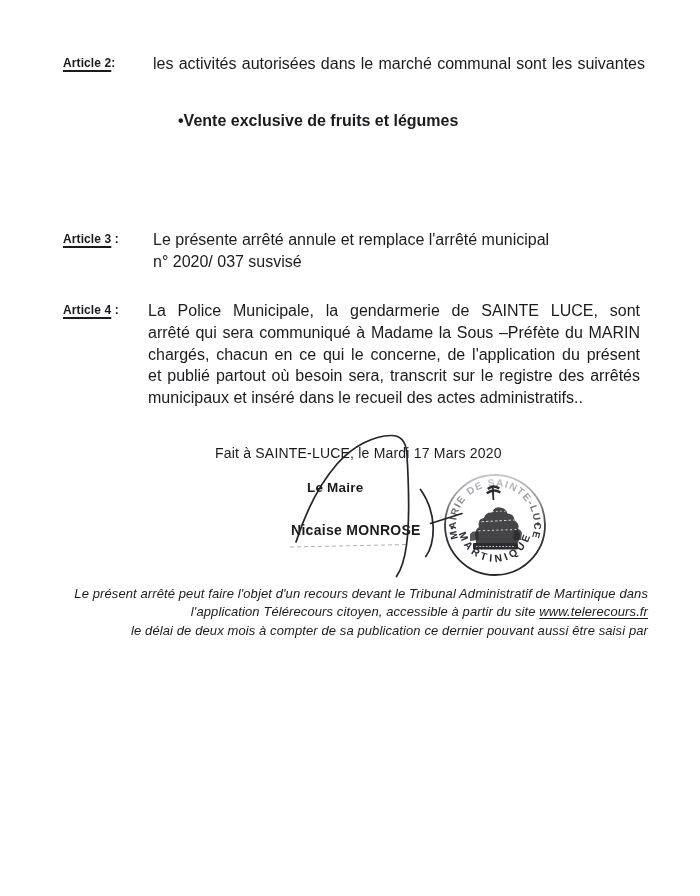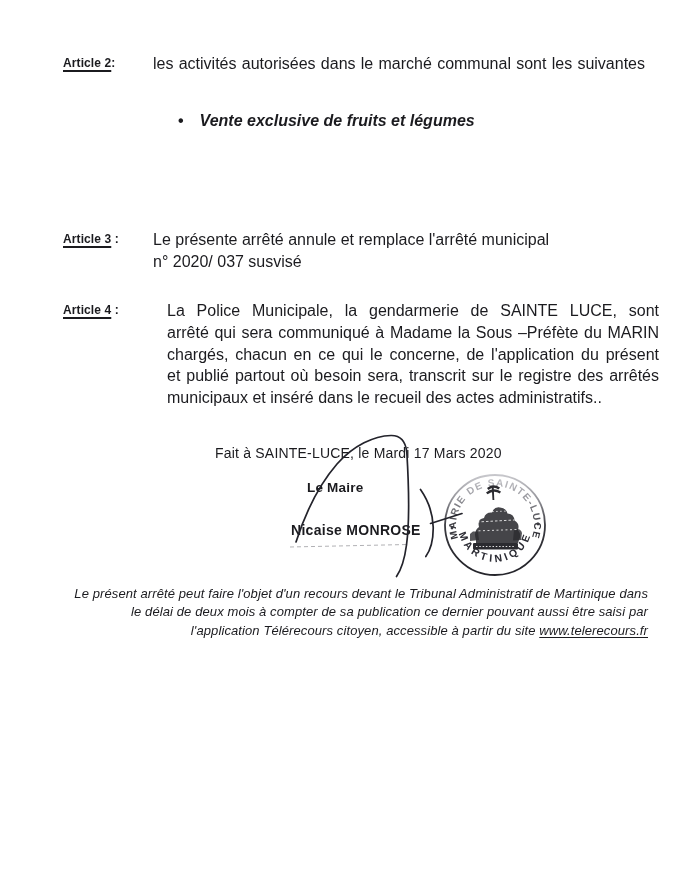--- a/index.html
+++ b/index.html
@@ -13,21 +13,21 @@
   }
   .abs{position:absolute;}
   .lbl{font-weight:bold;font-size:12px;line-height:21.8px;letter-spacing:.1px;}
   .lbl .u{text-decoration:underline;text-decoration-thickness:1.6px;text-underline-offset:3px;}
   .body-col{width:492px;font-size:16px;line-height:21.8px;}
   .jline{text-align:justify;text-align-last:justify;white-space:nowrap;}
   .b{font-weight:bold;}
   .u2{text-decoration:underline;text-decoration-thickness:1.8px;text-underline-offset:2px;}
   .pre{white-space:pre-wrap;}
   .bullet-line{font-size:16px;font-weight:bold;line-height:21.8px;}
-  .bullet-line .txt{margin-left:16px;font-style:italic;}
+  .bullet-line .txt{margin-left:0;}
   .date-line{font-size:14px;line-height:17px;letter-spacing:.2px;}
   .maire{font-size:13.5px;font-weight:bold;letter-spacing:.2px;padding-left:15px;}
   .name{font-size:14px;font-weight:bold;letter-spacing:.3px;}
   .footer{font-size:13px;font-style:italic;line-height:18.4px;letter-spacing:.1px;width:600px;text-align:right;}
   .footer a, .footer .link{color:#1b1b1f;text-decoration:underline;text-underline-offset:2px;cursor:pointer;}
   svg{display:block;}
   .overlay{pointer-events:none;}
 </style>
 </head>
 <body>
@@ -50,21 +50,21 @@
   <span class="u">Article 3</span><span> :</span>
 </div>
 <div class="abs body-col" style="left:153px;top:229px">
   <div>Le présente arrêté annule et remplace l'arrêté municipal</div>
   <div>n° 2020/ 037 susvisé</div>
 </div>
 
 <div class="abs lbl" style="left:63px;top:300px">
   <span class="u">Article 4</span><span> :</span>
 </div>
-<div class="abs body-col" style="left:167px;top:300px">
+<div class="abs body-col" style="left:148px;top:300px">
   <div class="jline">La Police Municipale, la gendarmerie de SAINTE LUCE, sont</div>
   <div class="jline">arrêté qui sera communiqué à Madame la Sous –Préfète du MARIN</div>
   <div class="jline">chargés, chacun en ce qui le concerne, de l'application du présent</div>
   <div class="jline">et publié partout où besoin sera, transcrit sur le registre des arrêtés</div>
   <div>municipaux et inséré dans le recueil des actes administratifs..</div>
 </div>
 
 <div class="abs date-line" style="left:215px;top:445px">Fait à SAINTE-LUCE, le Mardi 17 Mars 2020</div>
 <div class="abs maire" style="left:292px;top:480px">Le Maire</div>
 <div class="abs name" style="left:291px;top:522px">Nicaise MONROSE</div>
@@ -111,17 +111,17 @@
 
   <g fill="none" stroke="#23232b" stroke-width="1.7" stroke-linecap="round">
     <path d="M296 542 C305 514 318 486 337 464 C354 445 374 436 391 435.5 C400 435.3 405.5 441 406.8 452 C409 488 410 519 406.5 545 C404.5 560 401 570 396.5 576.5"></path>
     <path d="M420.5 489.5 C428.5 501 432.8 514 433.2 527 C433.4 539 430.4 550 425.8 556.5"></path>
     <path d="M430.5 523.5 C440 520.5 451 517 462 513.5"></path>
   </g>
 </svg>
 
 <div class="abs footer" style="left:48px;top:585px">
   <div>Le présent arrêté peut faire l'objet d'un recours devant le Tribunal Administratif de Martinique dans</div>
-  <div>le délai de deux mois à compter de sa publication ce dernier pouvant aussi être saisi par</div>
   <div>
     <span>l'application Télérecours citoyen, accessible à partir du site </span><span class="link">www.telerecours.fr</span>
   </div>
+  <div>le délai de deux mois à compter de sa publication ce dernier pouvant aussi être saisi par</div>
 </div>
 
 </body></html>

